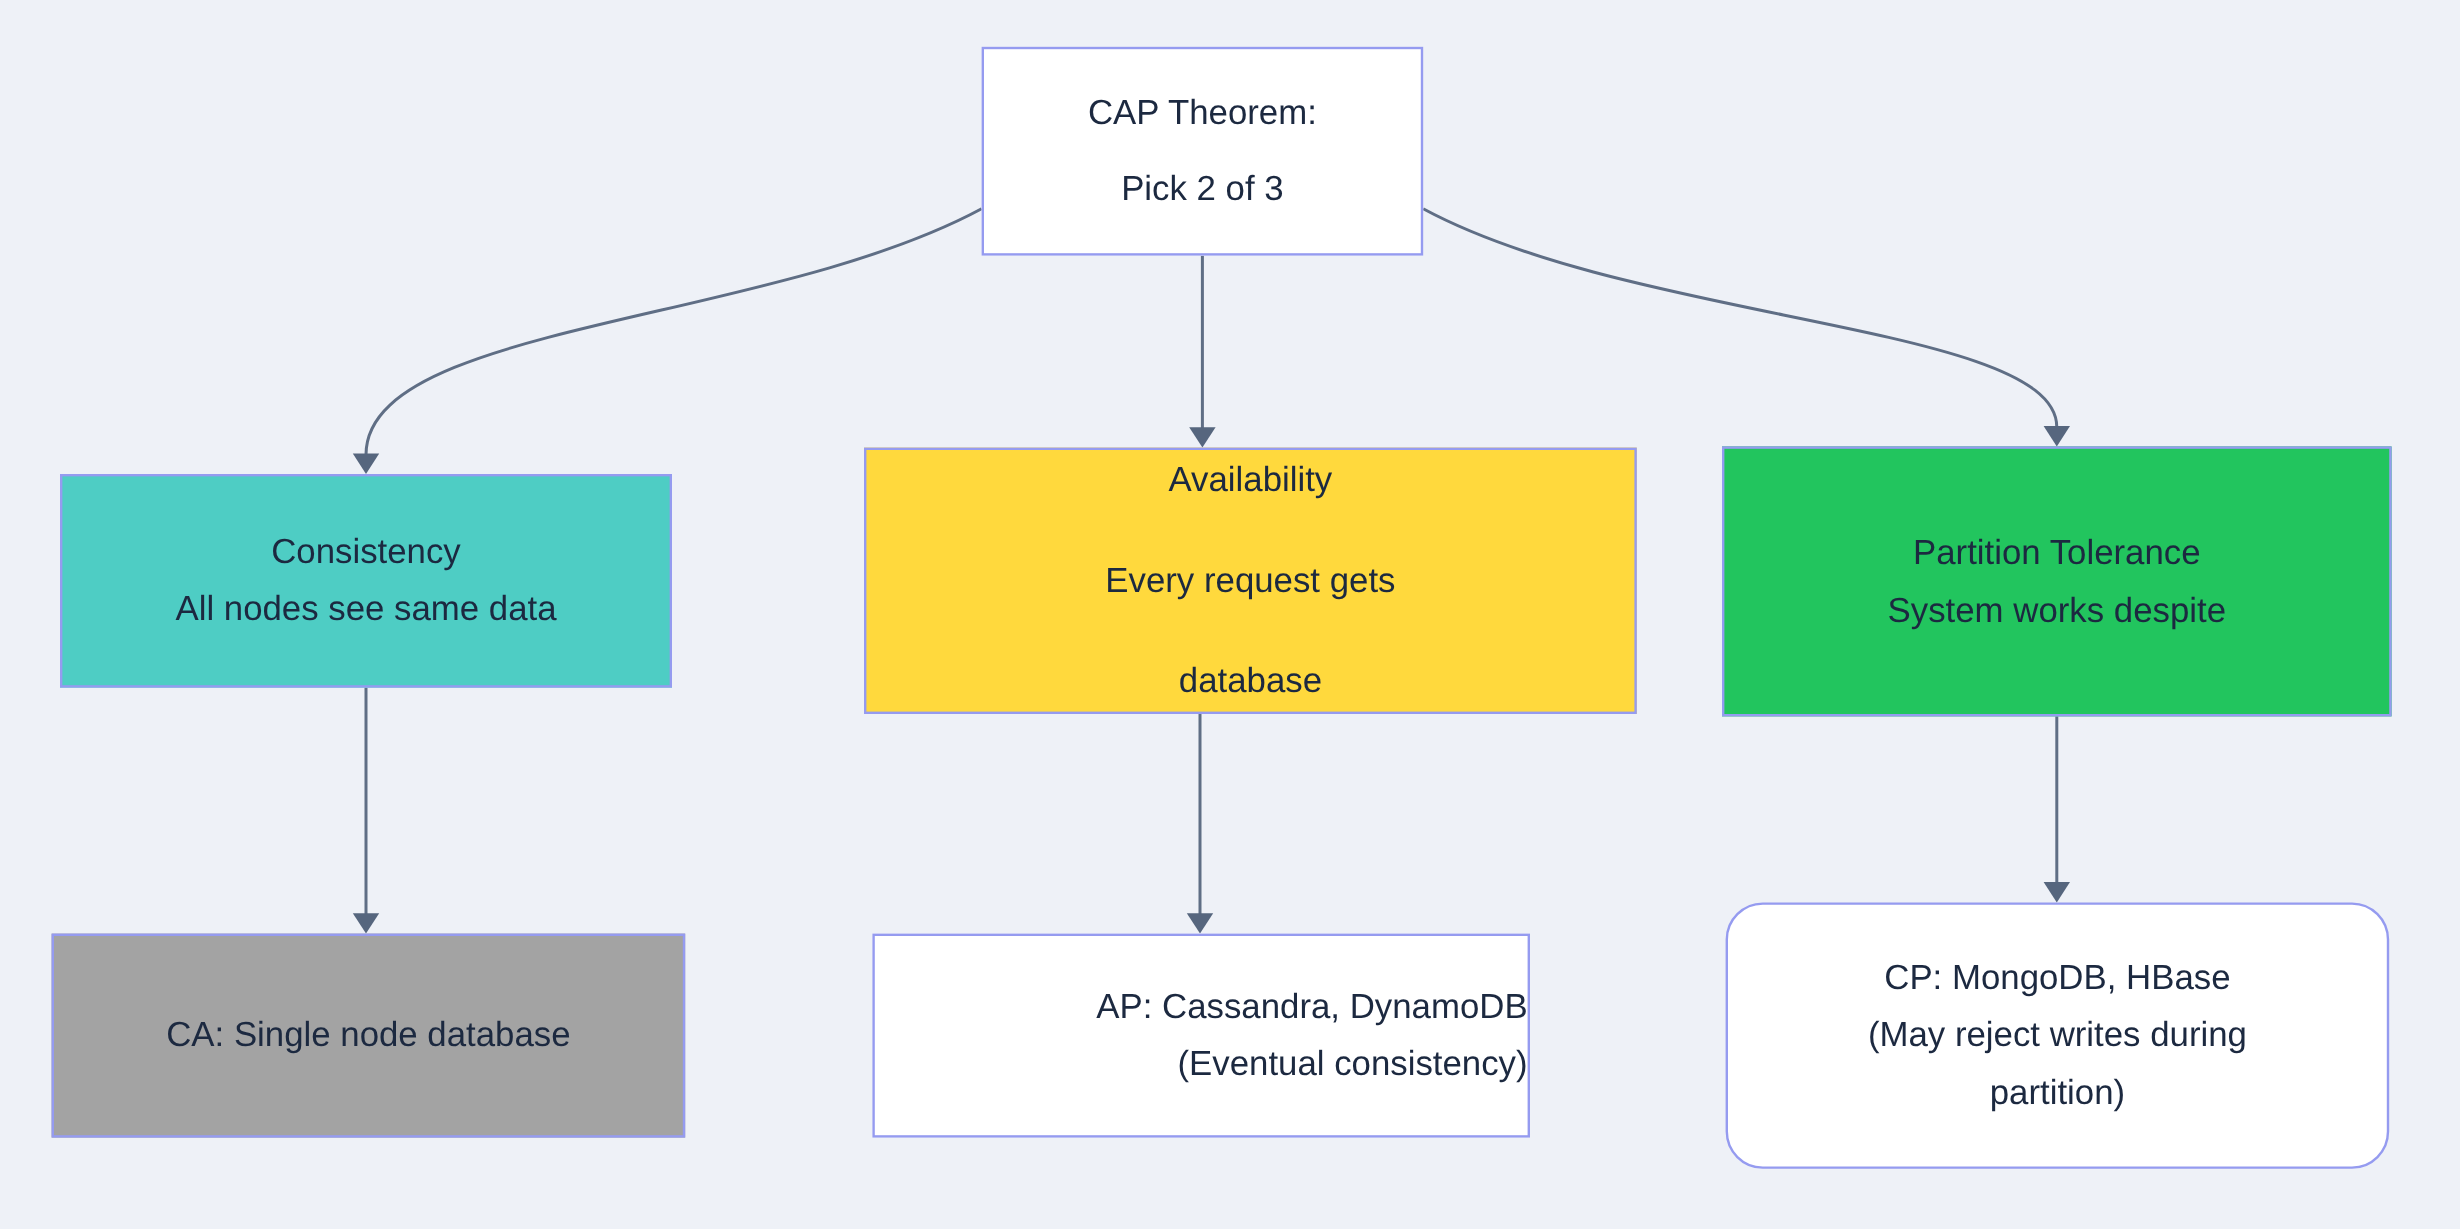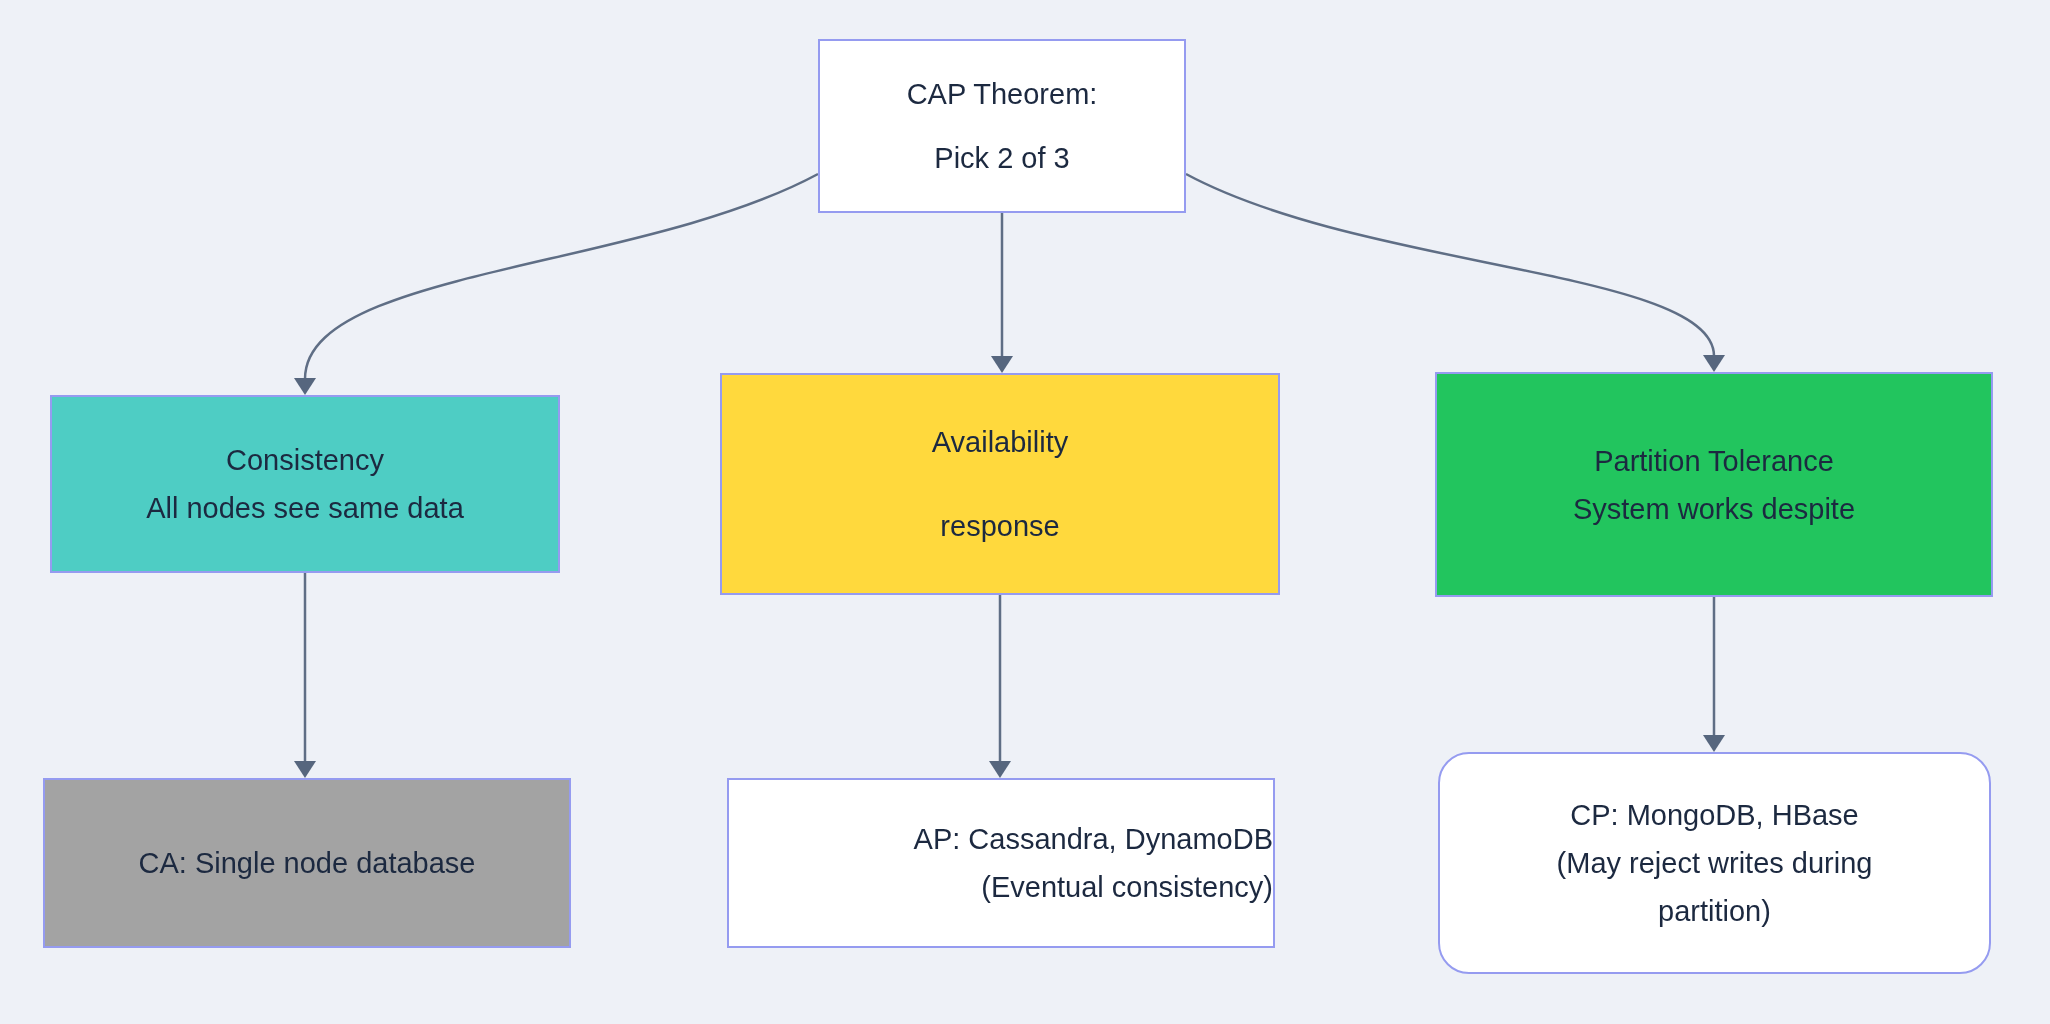--- a/index.html
+++ b/index.html
@@ -36,21 +36,21 @@
     font-size: 29px;
     line-height: 48px;
     color: #1c2940;
   }
 
   .node-line { white-space: nowrap; }
 
   
   .node-root          { left: 818px;  top: 39px;  width: 368px; height: 174px; }
   .node-consistency   { left: 50px;   top: 395px; width: 510px; height: 178px; }
-  .node-availability  { left: 720px;  top: 373px; width: 560px; height: 222px; gap: 36px; }
+  .node-availability  { left: 720px;  top: 373px; width: 644px; height: 222px; gap: 36px; }
   .node-partition     { left: 1435px; top: 372px; width: 558px; height: 225px; }
   .node-ca            { left: 43px;   top: 778px; width: 528px; height: 170px; }
   .node-ap            { left: 727px;  top: 778px; width: 548px; height: 170px; }
   .node-cp            { left: 1438px; top: 752px; width: 553px; height: 222px; border-radius: 31px; }
 </style>
 </head>
 <body style="background: rgb(238, 241, 247); color: rgb(28, 41, 64);">
 
 <div class="stage" style="background: rgb(238, 241, 247);">
 
@@ -80,21 +80,22 @@
     <div class="node-line">Pick 2 of 3</div>
   </div>
 
   <div class="node node-consistency" style="background: rgb(78, 205, 196);">
     <div class="node-line">Consistency</div>
     <div class="node-line">All nodes see same data</div>
   </div>
 
   <div class="node node-availability" style="background: rgb(255, 217, 61);">
     <div class="node-line">Availability</div>
-    <div class="node-line">response</div>
+    <div class="node-line">Every request gets</div>
+    <div class="node-line">database</div>
   </div>
 
   <div class="node node-partition" style="background: #22c55e;">
     <div class="node-line">Partition Tolerance</div>
     <div class="node-line">System works despite</div>
   </div>
 
   <div class="node node-ca" style="background: #a3a3a3;">
     <div class="node-line">CA: Single node database</div>
   </div>

